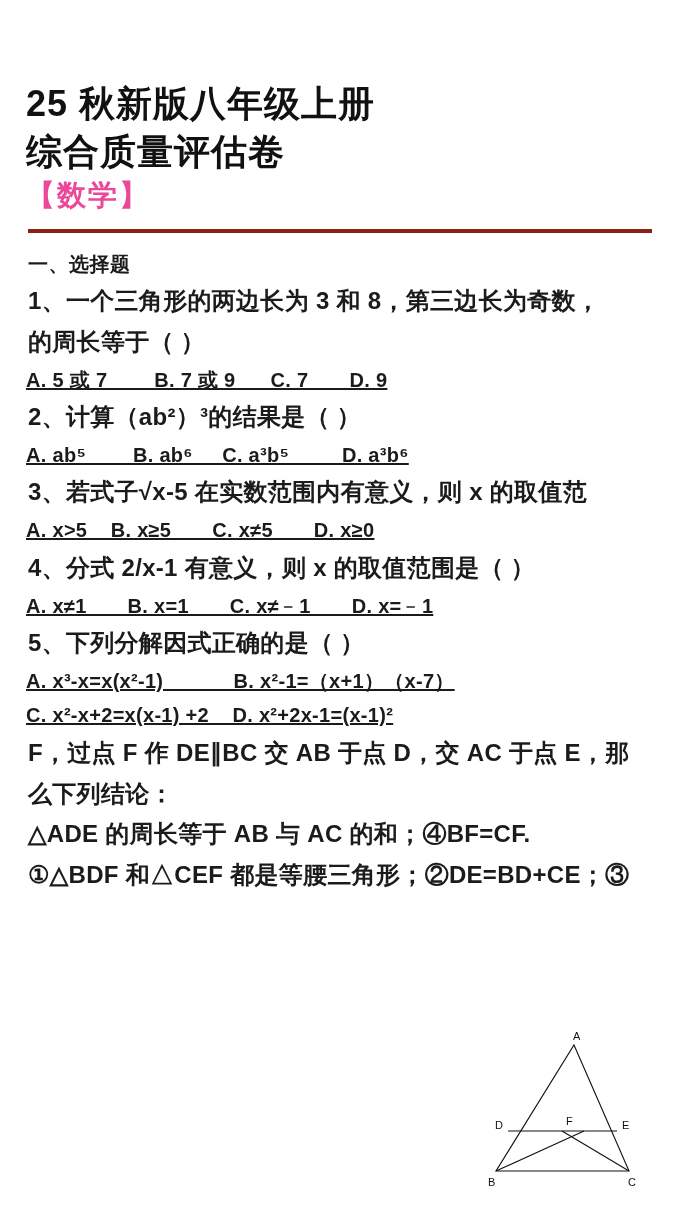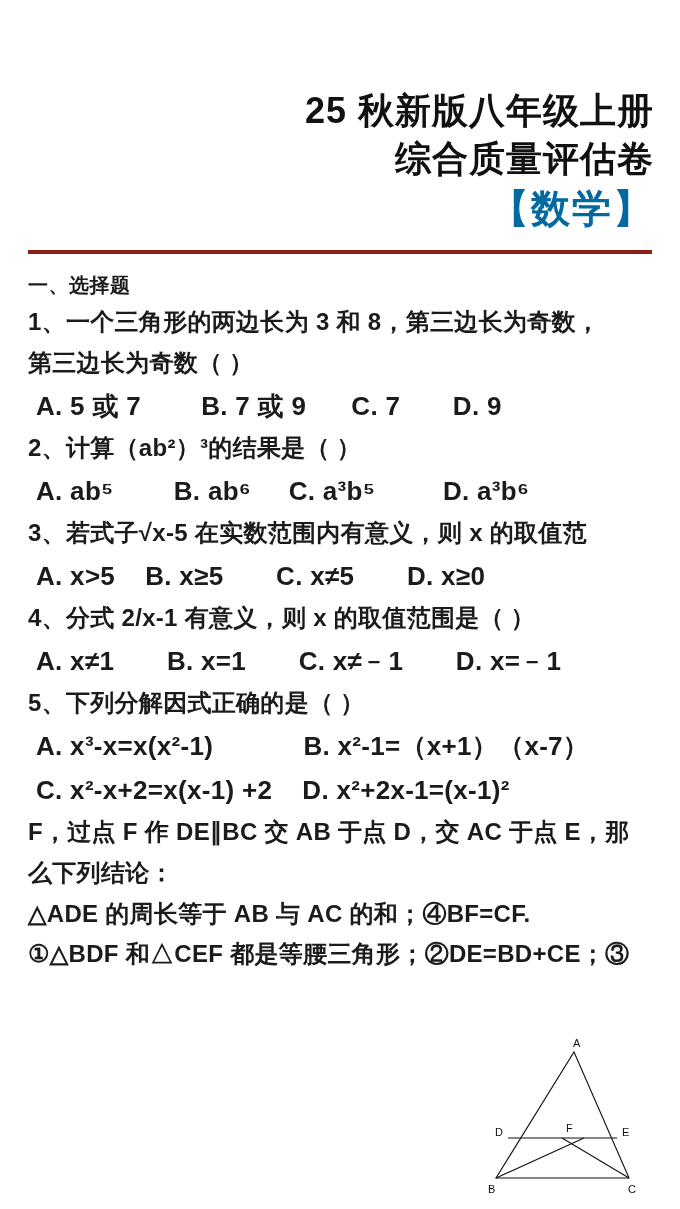--- a/index.html
+++ b/index.html
@@ -13,35 +13,34 @@
     overflow: hidden;
   }
   .page {
     width: 680px;
     height: 1209px;
     position: relative;
     padding: 0 26px;
   }
   .title-block {
     padding-top: 80px;
-    text-align: right;
-    margin-top: 7px;
+    text-align: left;
   }
   .title-line {
     font-size: 36px;
     font-weight: bold;
     letter-spacing: 1px;
     line-height: 1.32;
     color: #111;
   }
   .title-subject {
-    font-size: 39px;
+    font-size: 29px;
     font-weight: bold;
     line-height: 1.38;
-    color: #0369a1;
+    color: #ec4899;
     letter-spacing: 2px;
   }
   .rule {
     margin: 14px 2px 0 2px;
     height: 4px;
     background: #8a2018;
   }
   .body-text {
     padding-top: 10px;
   }
@@ -54,26 +53,27 @@
     font-family: Liberation Mono, monospace;
   }
   .q {
     font-size: 24px;
     font-weight: bold;
     line-height: 1.62;
     margin: 2px 0 0 2px;
     letter-spacing: 0.3px;
   }
   .opts {
-    font-size: 26px;
+    font-size: 20px;
     font-weight: bold;
     line-height: 1.62;
-    margin: 2px 0 0 10px;
+    margin: 2px 0 0 0;
     letter-spacing: 0.3px;
     white-space: pre;
+    text-decoration: underline;
   }
   .fig {
     position: absolute;
     right: 26px;
     bottom: 18px;
     width: 180px;
     height: 160px;
   }
   .fig svg { display: block; }
 </style>
@@ -89,21 +89,21 @@
   </div>
 
   <div class="rule"></div>
 
   <div class="body-text">
 
     <div class="section-head">一、选择题</div>
 
     <div>
       <div class="q">1、一个三角形的两边长为 3 和 8，第三边长为奇数，</div>
-      <div class="q">第三边长为奇数（     ）</div>
+      <div class="q">的周长等于（     ）</div>
       <div class="opts">A. 5 或 7        B. 7 或 9      C. 7       D. 9</div>
     </div>
 
     <div>
       <div class="q">2、计算（ab²）³的结果是（     ）</div>
       <div class="opts">A. ab⁵        B. ab⁶     C. a³b⁵         D. a³b⁶</div>
     </div>
 
     <div>
       <div class="q">3、若式子√x-5 在实数范围内有意义，则 x 的取值范</div>

